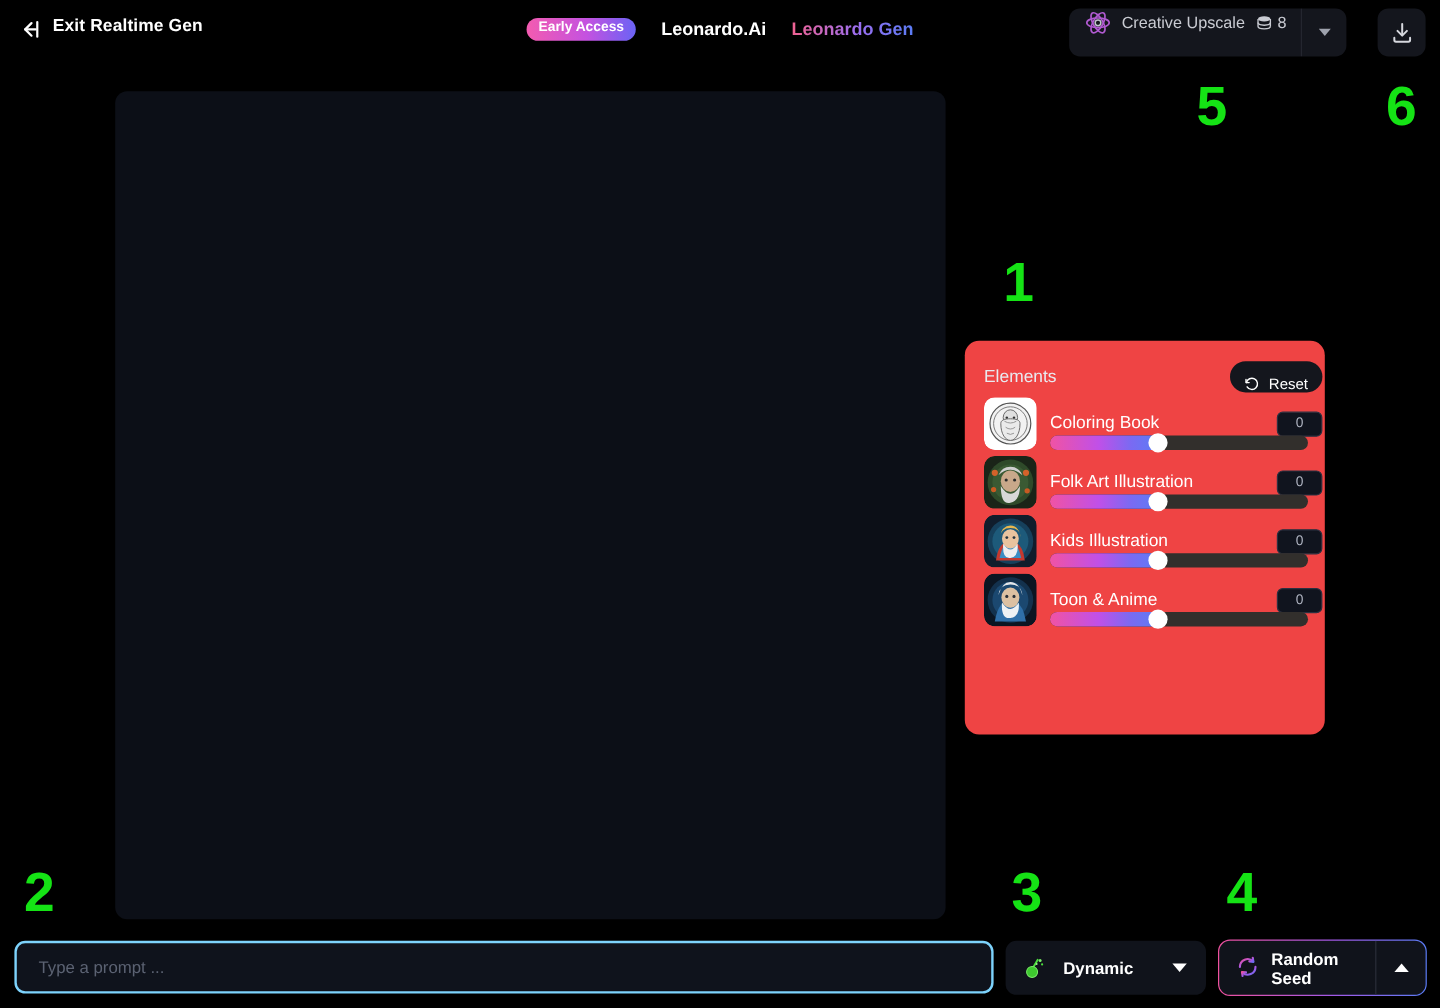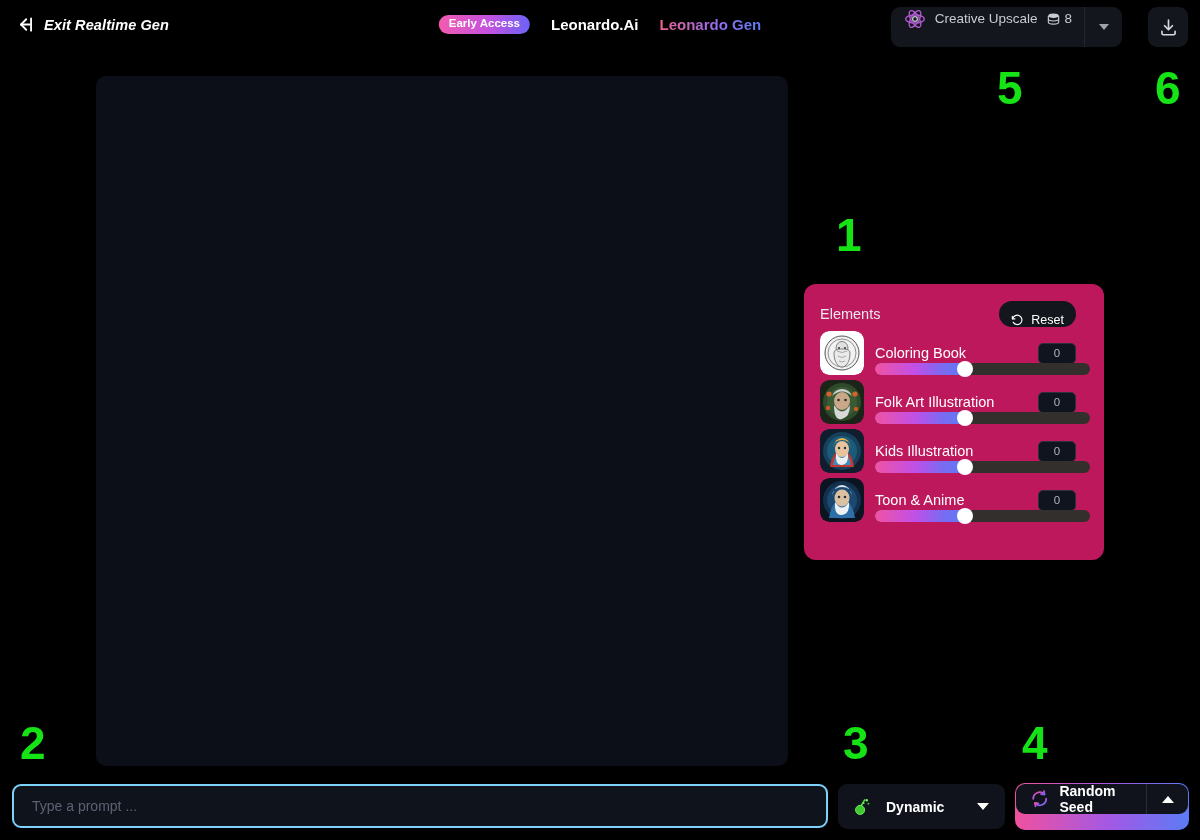--- a/index.html
+++ b/index.html
@@ -27,24 +27,22 @@
     width: 1200px;
     height: 54px;
     background: #000000;
   }
 
   .exit-group {
     position: absolute;
     left: 14px;
     top: 14px;
     display: flex;
-    align-items: center;
     gap: 9px;
     cursor: pointer;
-    font-style: italic;
   }
   .exit-icon { width: 21px; height: 21px; display: block; }
   .exit-label {
     font-size: 14.5px;
     font-weight: bold;
     color: #ffffff;
     letter-spacing: .1px;
   }
 
   .brand-group {
@@ -154,24 +152,24 @@
     background: #0c0f17;
     border-radius: 10px;
   }
 
   
   .elements-panel {
     position: absolute;
     left: 804px;
     top: 284px;
     width: 300px;
-    height: 276px;
-    background: #be185d;
+    height: 328px;
+    background: #ef4444;
     border-radius: 12px;
-    padding: 16px 28px 0 16px;
+    padding: 16px 2px 0 16px;
   }
   .panel-head {
     display: flex;
     align-items: center;
     justify-content: space-between;
     height: 27px;
     margin-bottom: 8px;
   }
   .panel-title {
     font-size: 14.5px;
@@ -315,21 +313,21 @@
     border-left: 6px solid transparent;
     border-right: 6px solid transparent;
     border-top: 7px solid #ffffff;
   }
 
   .seed-group {
     position: absolute;
     left: 1016px;
     top: 784px;
     width: 172px;
-    height: 30px;
+    height: 45px;
     display: flex;
     align-items: stretch;
     border-radius: 9px;
     background: #10131b;
     overflow: hidden;
     z-index: 1;
   }
   .seed-outer {
     position: absolute;
     left: 1015px;

